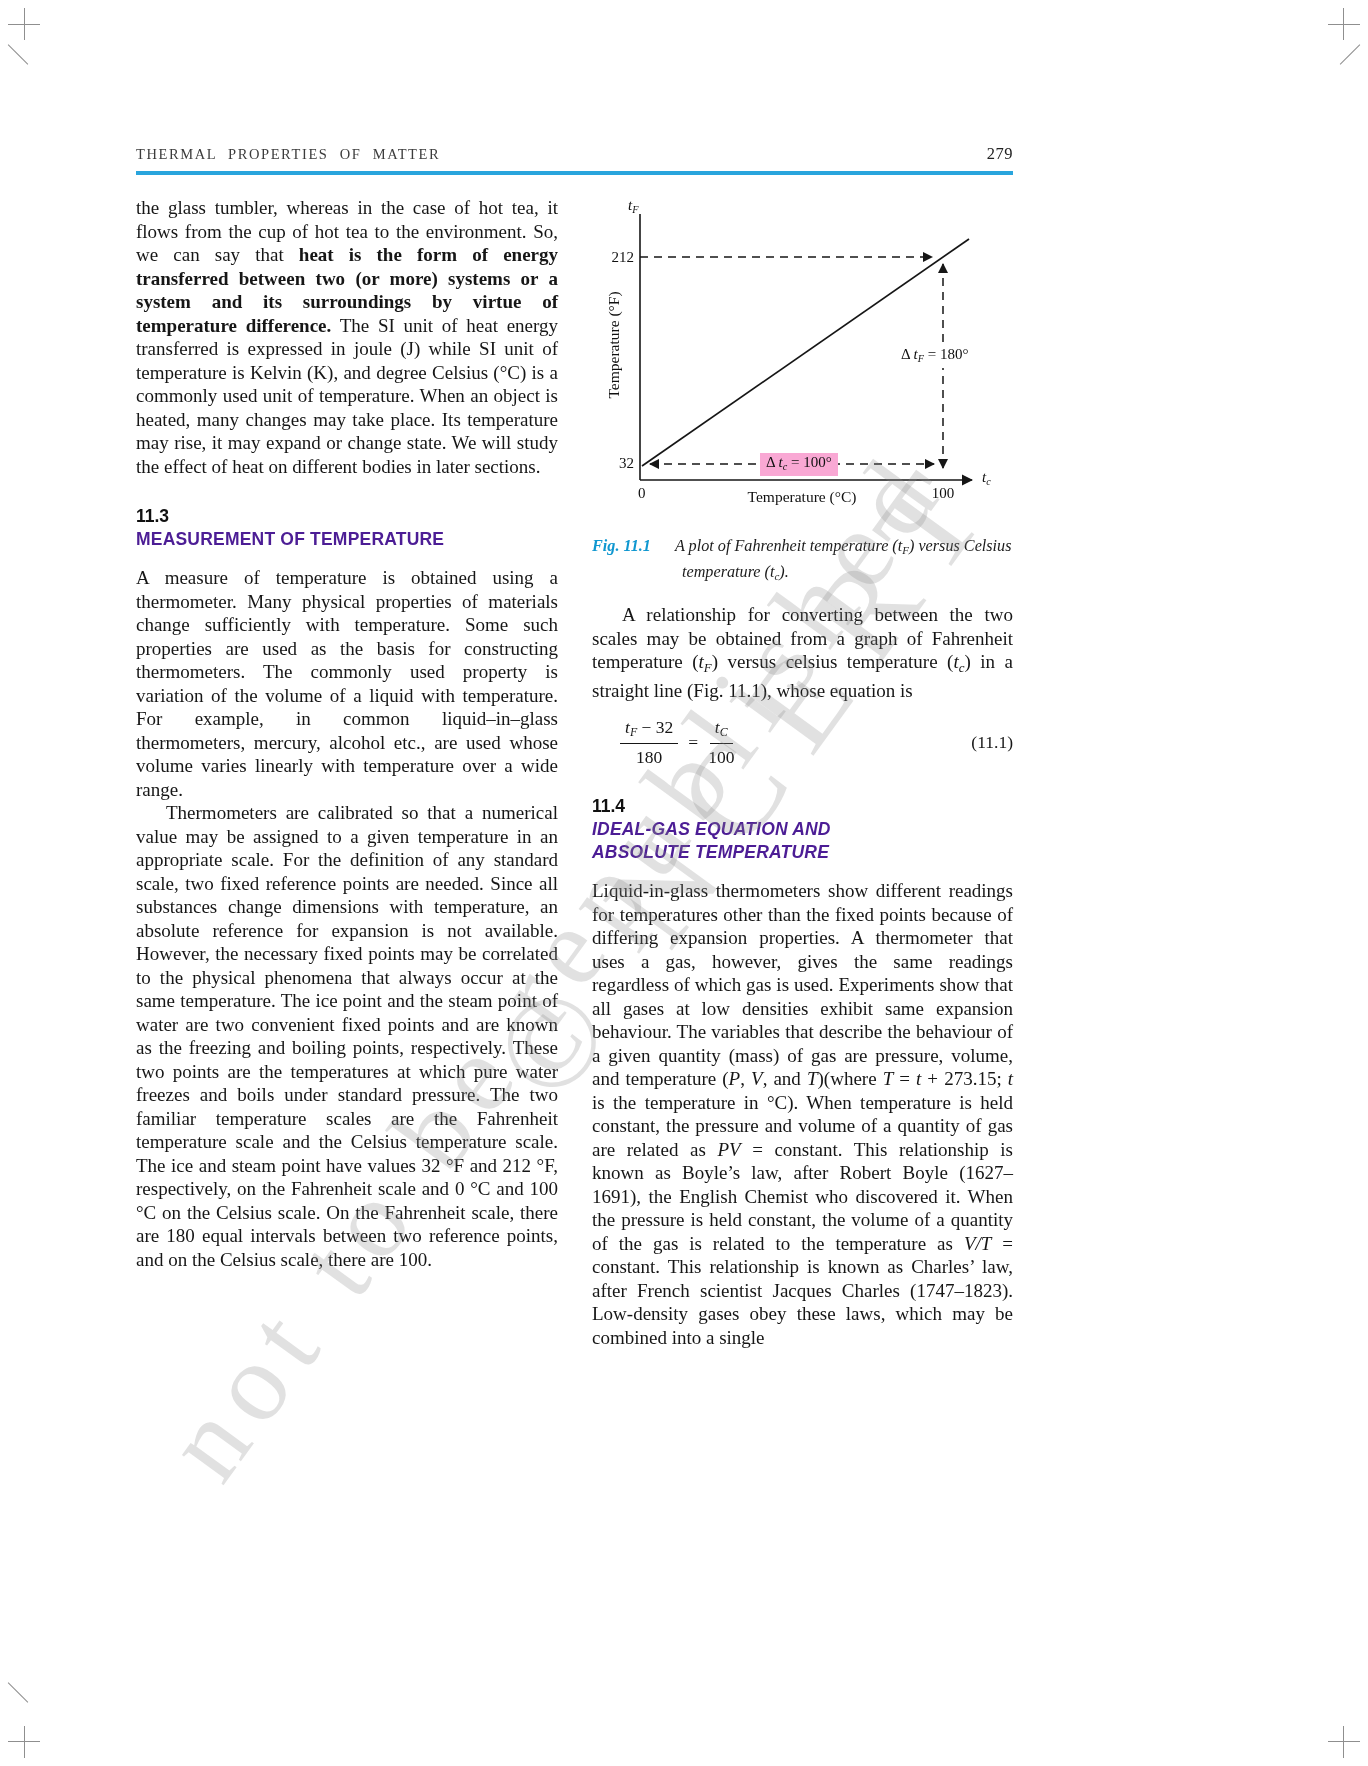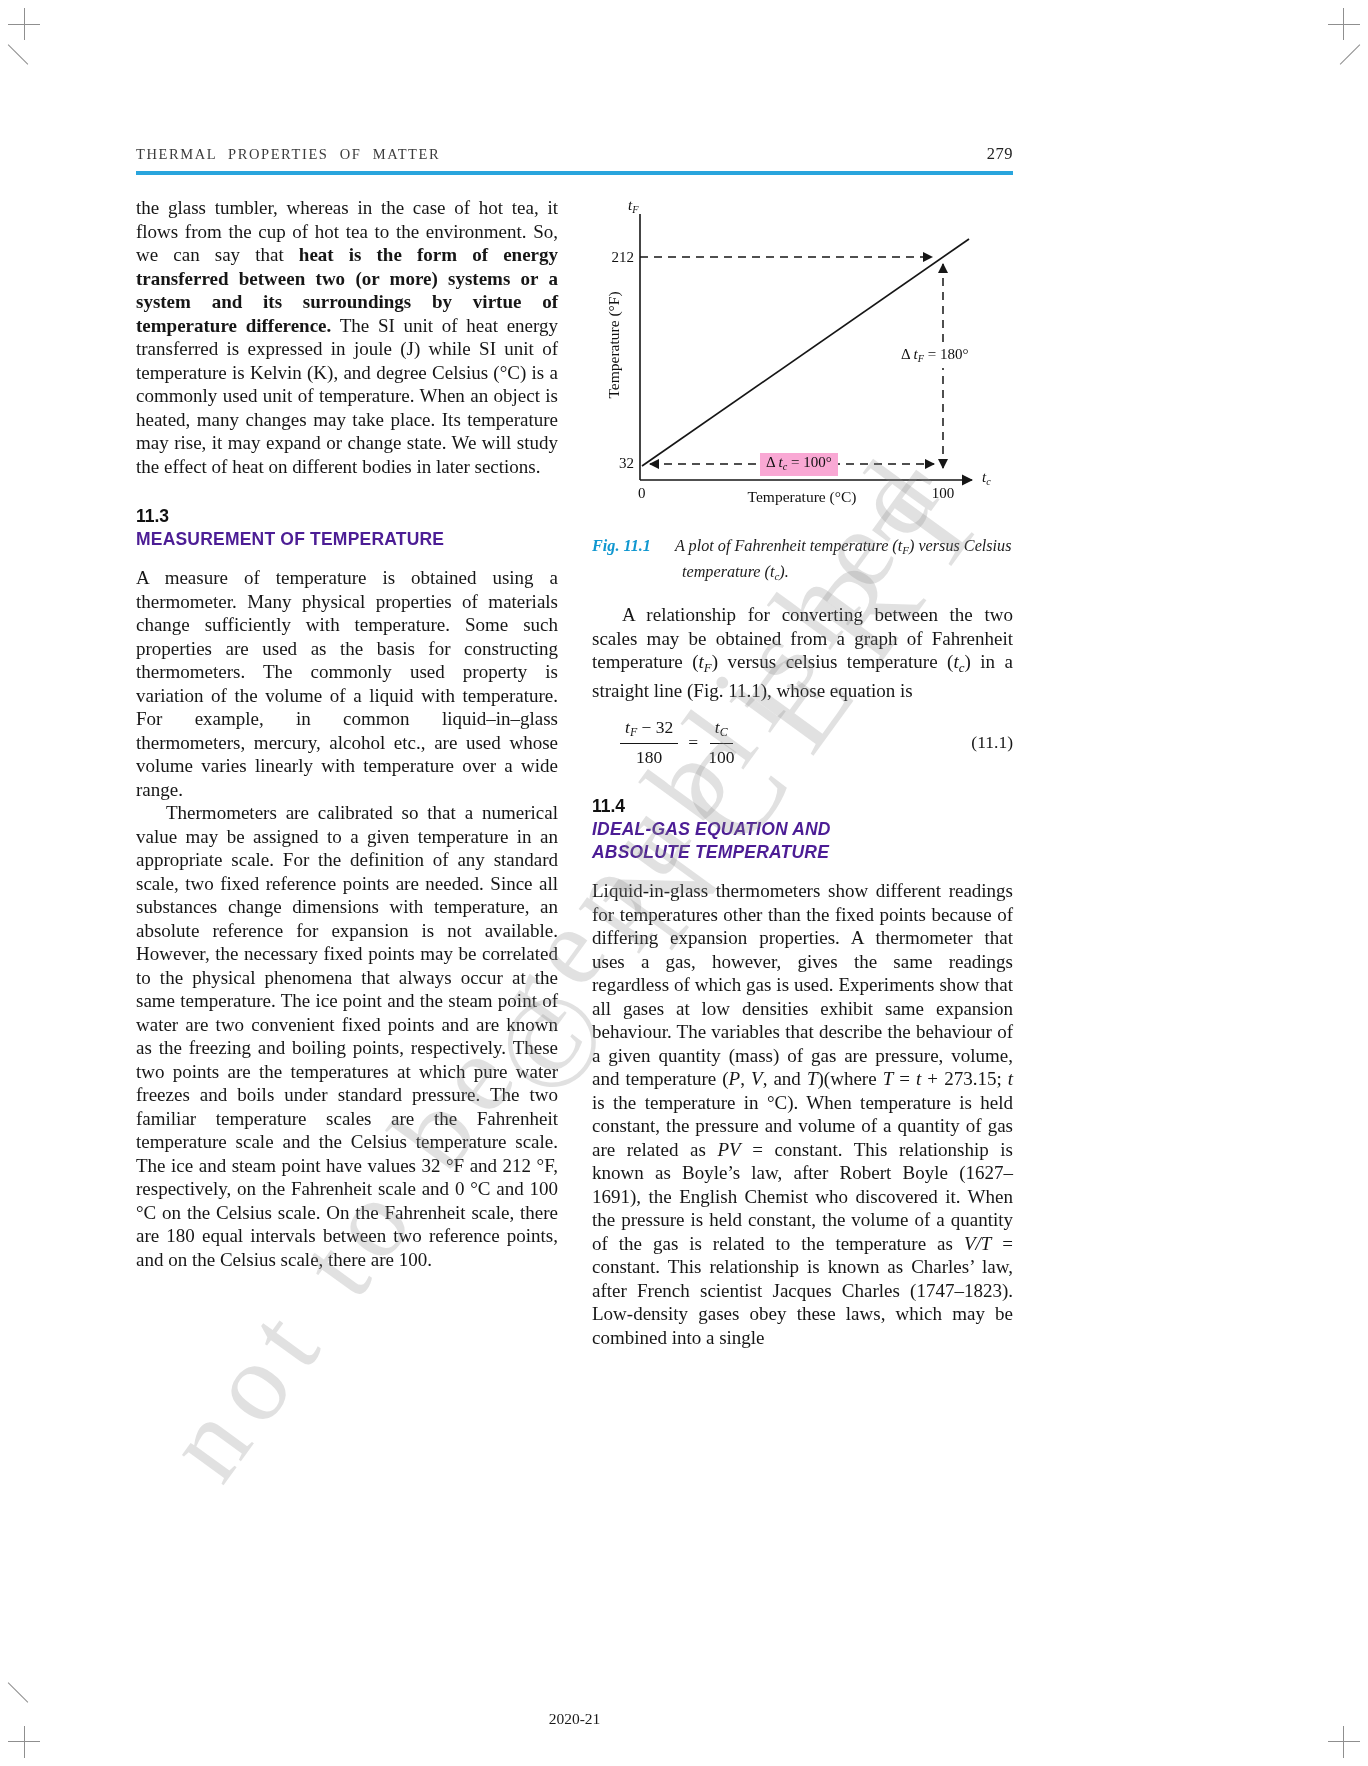--- a/index.html
+++ b/index.html
@@ -171,17 +171,14 @@
       <span class="sec-num">11.4</span>
       <span class="sec-title sec-title-lines">
         <span>IDEAL-GAS EQUATION AND</span>
         <span>ABSOLUTE TEMPERATURE</span>
       </span>
     </h2>
 
     <p class="body-text"><span>Liquid-in-glass thermometers show different readings for temperatures other than the fixed points because of differing expansion properties. A thermometer that uses a gas, however, gives the same readings regardless of which gas is used. Experiments show that all gases at low densities exhibit same expansion behaviour. The variables that describe the behaviour of a given quantity (mass) of gas are pressure, volume, and temperature (</span><span class="f-i">P</span><span>, </span><span class="f-i">V</span><span>, and </span><span class="f-i">T</span><span>)(where </span><span class="f-i">T</span><span> = </span><span class="f-i">t</span><span> + 273.15; </span><span class="f-i">t</span><span> is the temperature in °C). When temperature is held constant, the pressure and volume of a quantity of gas are related as </span><span class="f-i">PV</span><span> = constant. This relationship is known as Boyle’s law, after Robert Boyle (1627–1691), the English Chemist who discovered it. When the pressure is held constant, the volume of a quantity of the gas is related to the temperature as </span><span class="f-i">V/T</span><span> = constant. This relationship is known as Charles’ law, after French scientist Jacques Charles (1747–1823). Low-density gases obey these laws, which may be combined into a single</span></p>
   </div>
 
-  <div class="page-footer">
-    <span>2020-21</span>
-  </div>
 
 </div>
 
 </body></html>

